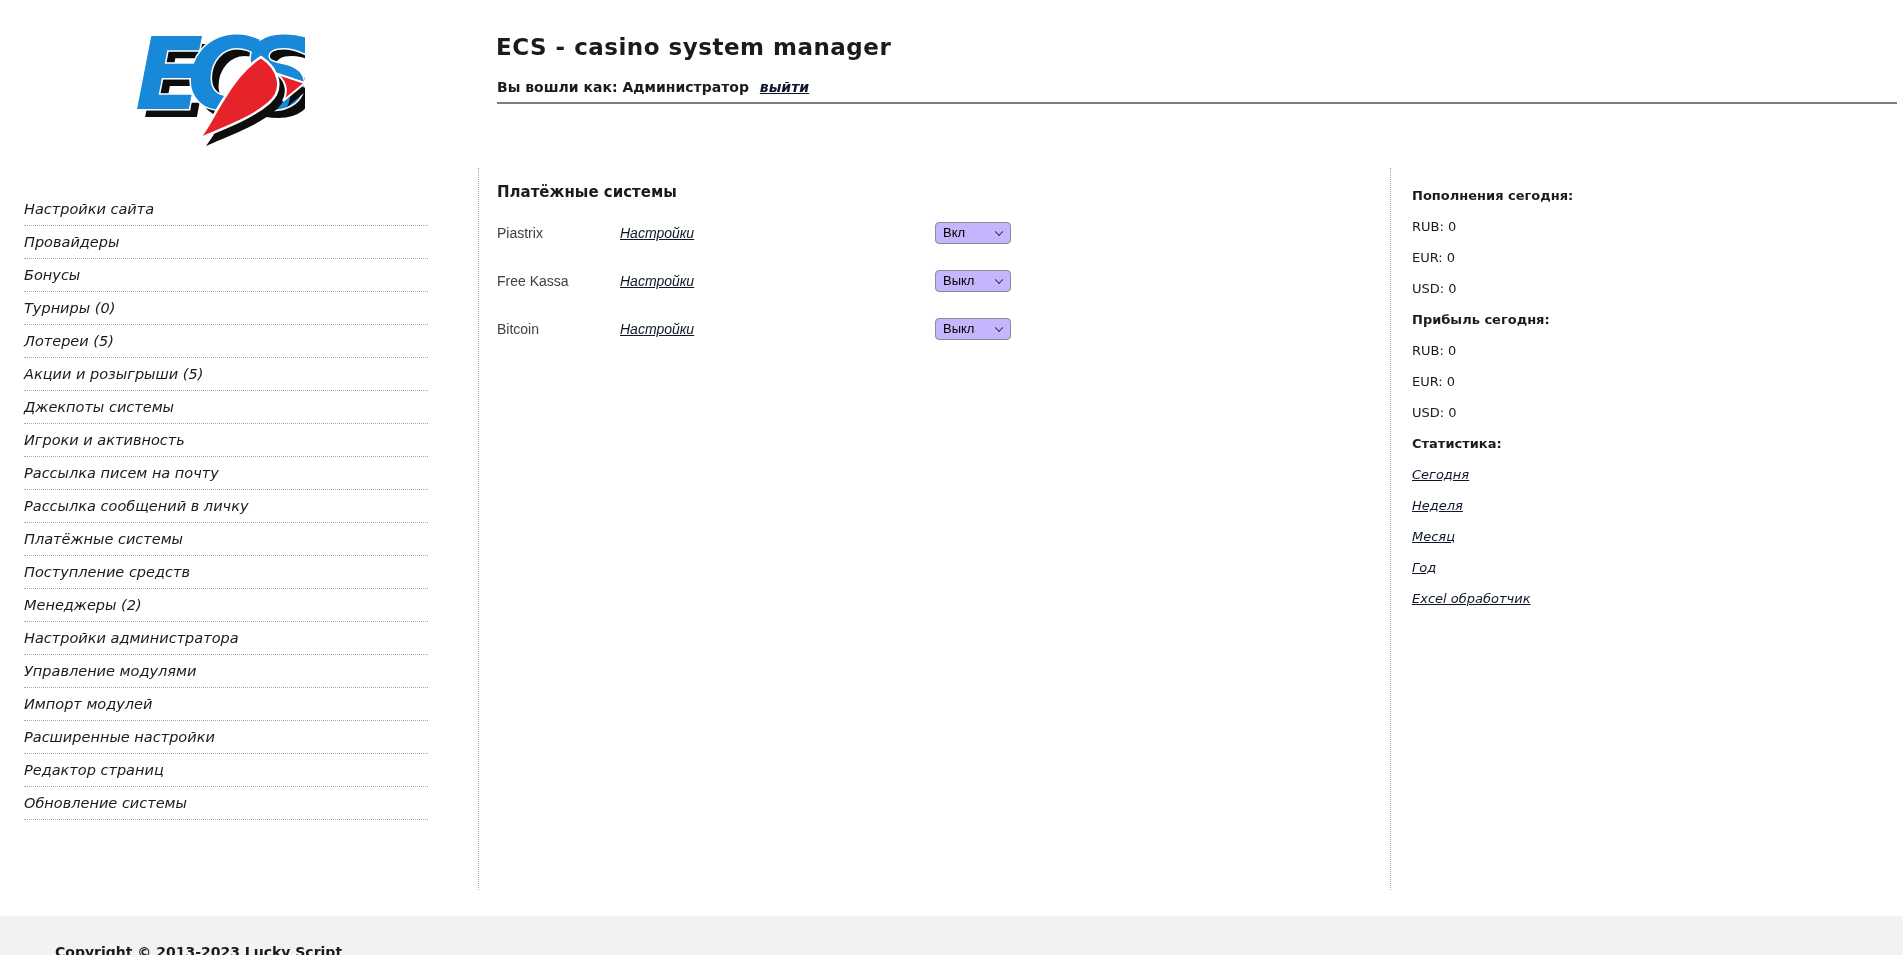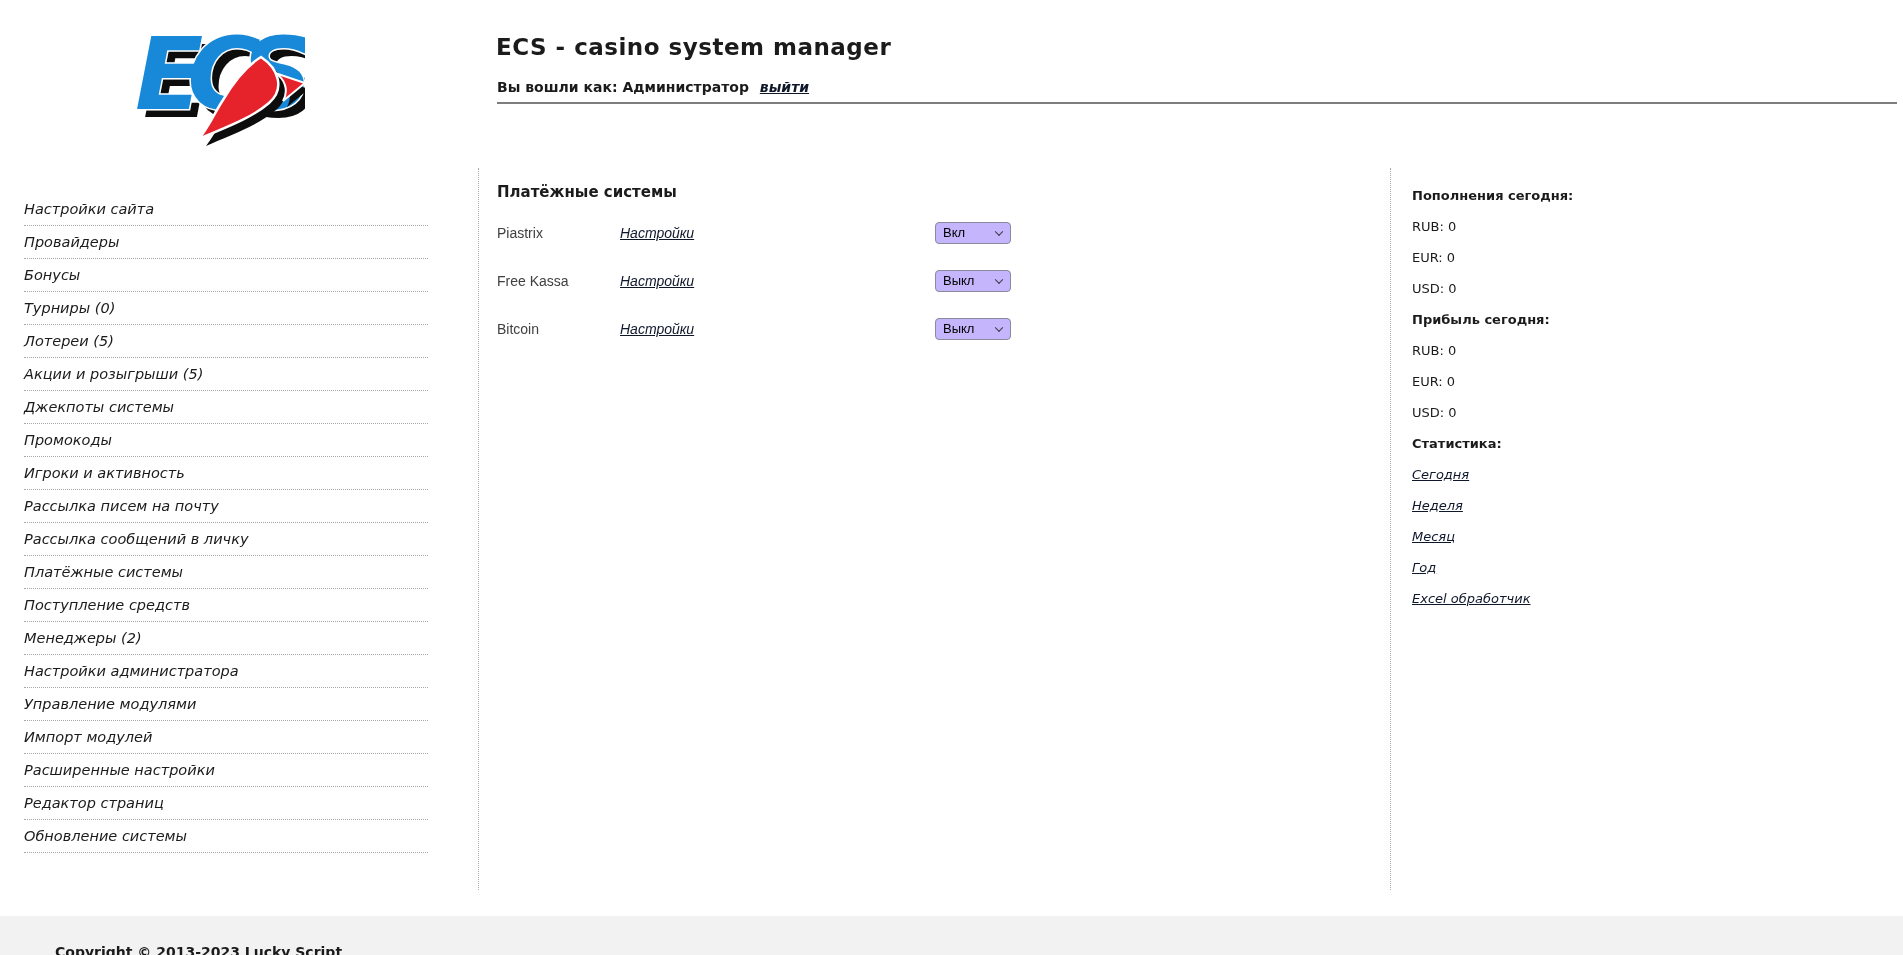--- a/index.html
+++ b/index.html
@@ -120,21 +120,20 @@
     <a class="side-item">Бонусы</a>
 
     <a class="side-item">Турниры (0)</a>
 
     <a class="side-item">Лотереи (5)</a>
 
     <a class="side-item">Акции и розыгрыши (5)</a>
 
     <a class="side-item">Джекпоты системы</a>
 
-    <a class="side-item">Промокоды</a>
 
     <a class="side-item">Игроки и активность</a>
 
     <a class="side-item">Рассылка писем на почту</a>
 
     <a class="side-item">Рассылка сообщений в личку</a>
 
     <a class="side-item">Платёжные системы</a>
 
     <a class="side-item">Поступление средств</a>

